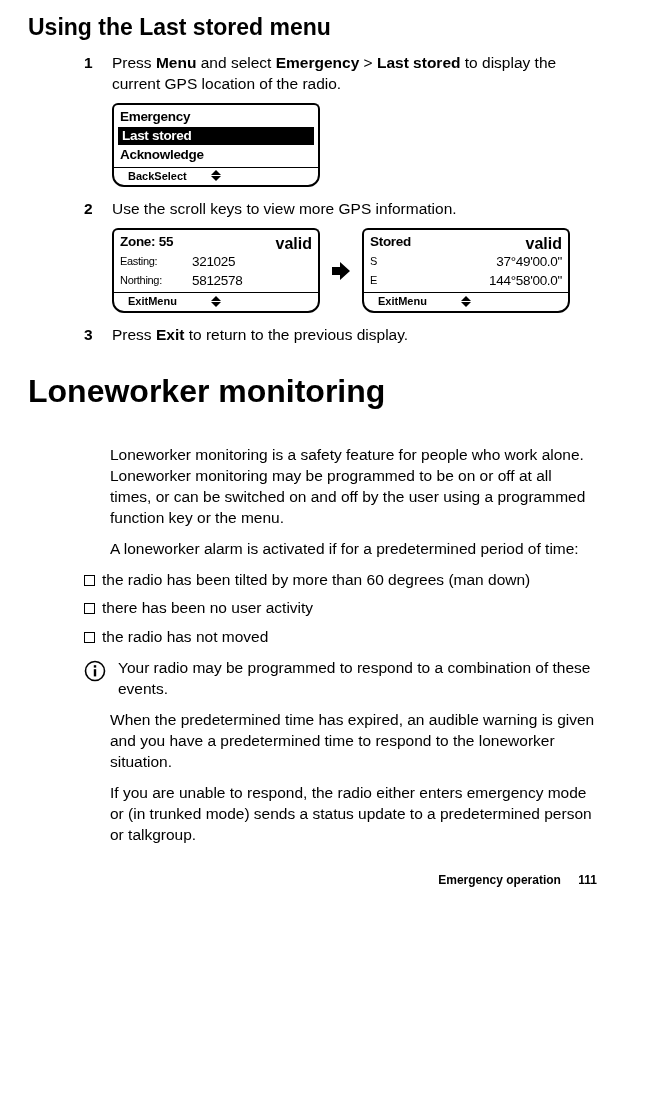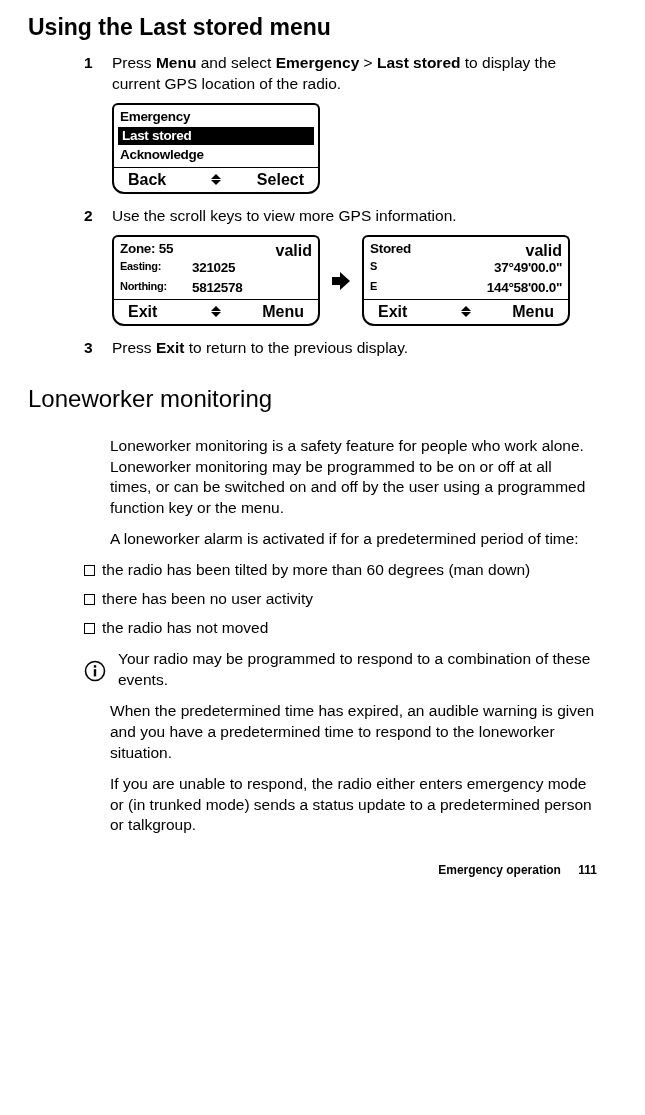--- a/index.html
+++ b/index.html
@@ -14,23 +14,23 @@
   }
   .page {
     padding: 12px 48px 30px 28px;
   }
   .h2 {
     font-weight: bold;
     font-size: 23px;
     margin: 0 0 10px 0;
   }
   .h1 {
-    font-weight: normal;
-    font-size: 24px;
-    margin: 24px 0 20px 0;
+    font-weight: bold;
+    font-size: 32px;
+    margin: 24px 0 32px 0;
   }
   .step {
     display: flex;
     margin-left: 56px;
     margin-bottom: 6px;
   }
   .step-num {
     width: 28px;
     font-weight: bold;
     flex: 0 0 28px;
@@ -61,21 +61,21 @@
     top: 5px;
     width: 9px;
     height: 9px;
     border: 1.5px solid #000;
   }
   .info-row {
     display: flex;
     margin-left: 56px;
     margin-top: 10px;
     margin-bottom: 10px;
-    align-items: center;
+    align-items: flex-start;
   }
   .info-icon {
     flex: 0 0 28px;
     margin-right: 6px;
     margin-top: 2px;
   }
   .info-icon svg { display:block; }
   .footer {
     margin-top: 26px;
     text-align: right;
@@ -124,40 +124,39 @@
     display: flex;
   }
   .lcd .line.inv {
     background: #000;
     color: #fff;
     padding-left: 4px;
   }
   .lcd .dataline {
     display: flex;
     font-family: "Arial Black", Arial, sans-serif;
-    font-weight: 700;
+    font-weight: 400;
     font-size: 12px;
     padding: 0 2px;
     margin-top: 1px;
+    align-items: center;
   }
   .lcd .dataline .lbl { width: 72px; font-size:11px; letter-spacing:-0.3px;}
   .lcd .dataline .val { flex:1; font-size:13.5px; letter-spacing:-0.3px;}
   .lcd .softkeys {
     border: 2px solid #000;
     border-top: 1.5px solid #000;
     border-radius: 0 0 12px 12px;
     display: flex;
     align-items: center;
-    justify-content: space-between;
     padding: 1px 14px 2px 14px;
     font-family: "Arial Black", Arial, sans-serif;
     font-weight: 900;
-    font-size: 16px;
+    font-size: 11px;
     position: relative;
-    gap: 11px;
   }
   .lcd .softkeys .mid {
     position: absolute;
     left: 50%;
     transform: translateX(-50%);
     display:flex; flex-direction:column; align-items:center; gap:0px;
   }
   .lcd .topright {
     position:absolute; top:3px; right:6px;
     font-family:"Arial Black",Arial,sans-serif; font-weight:900; font-size:16px;

